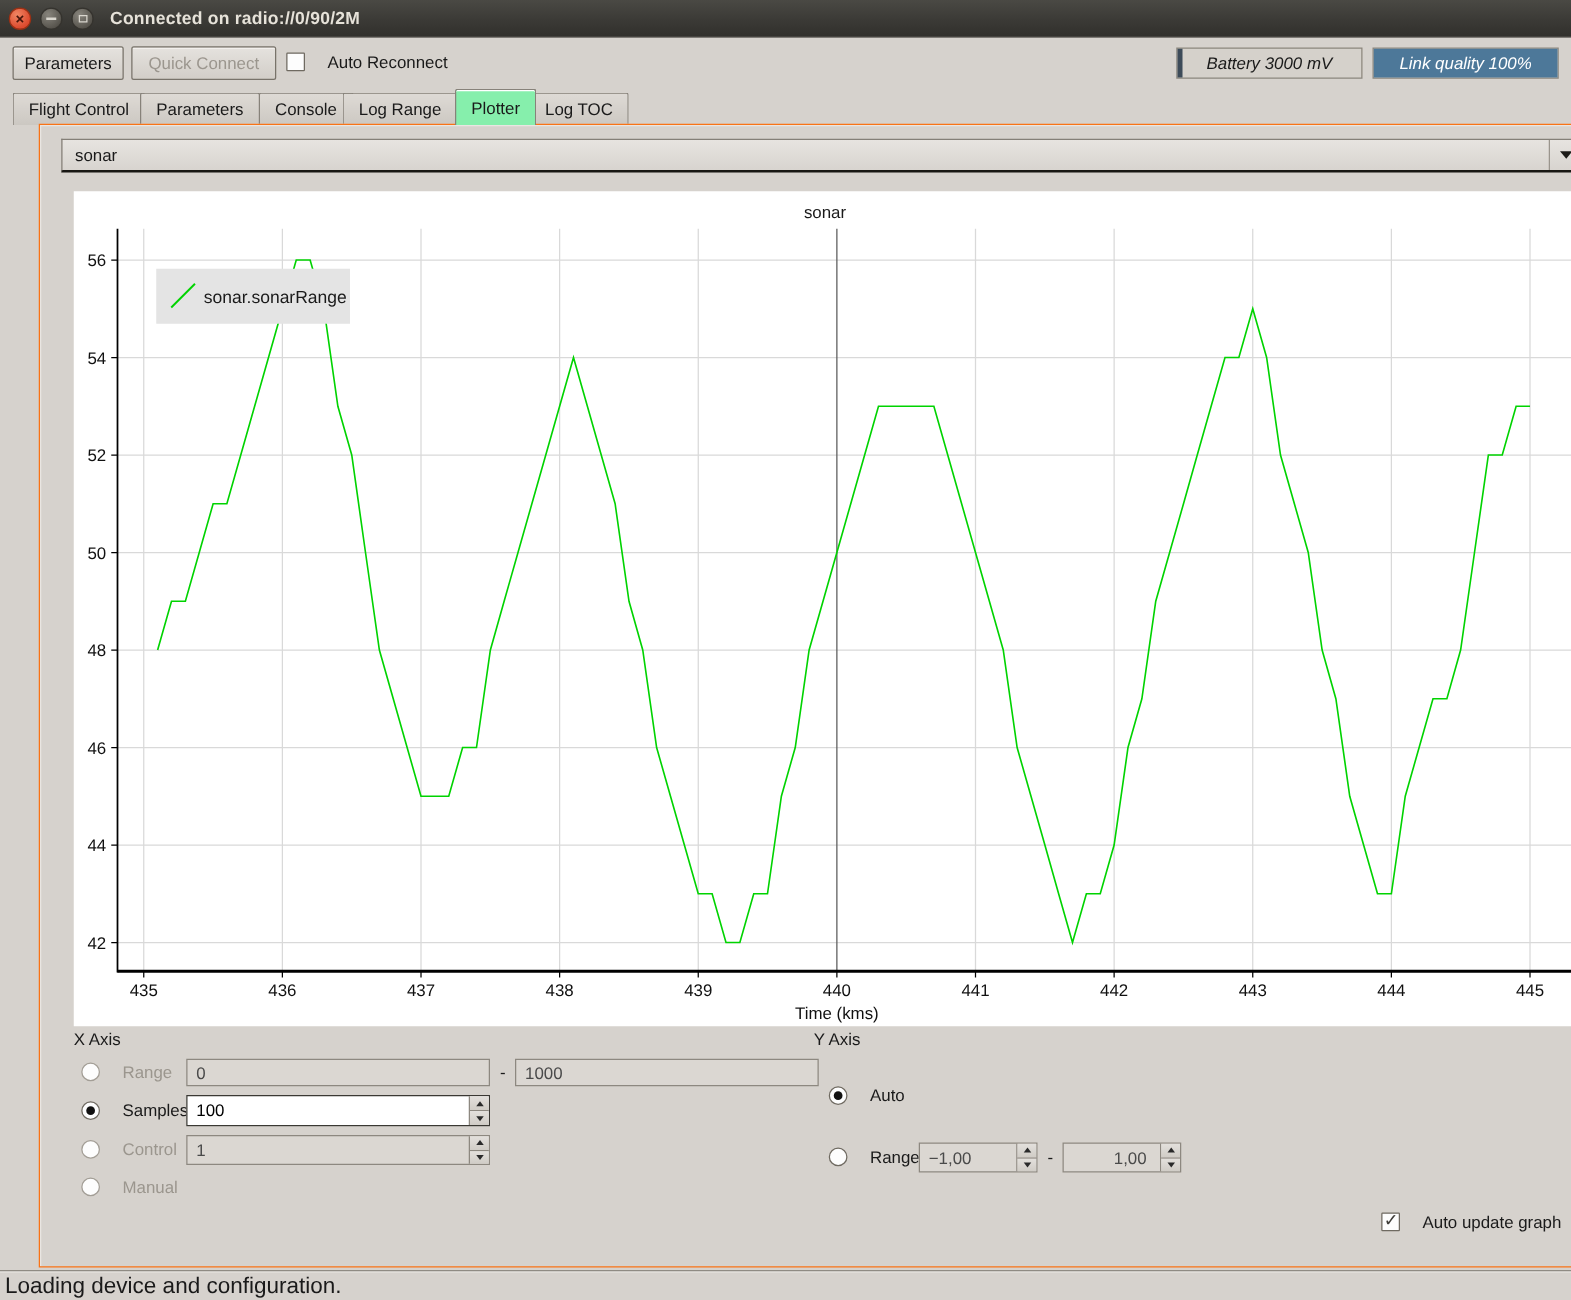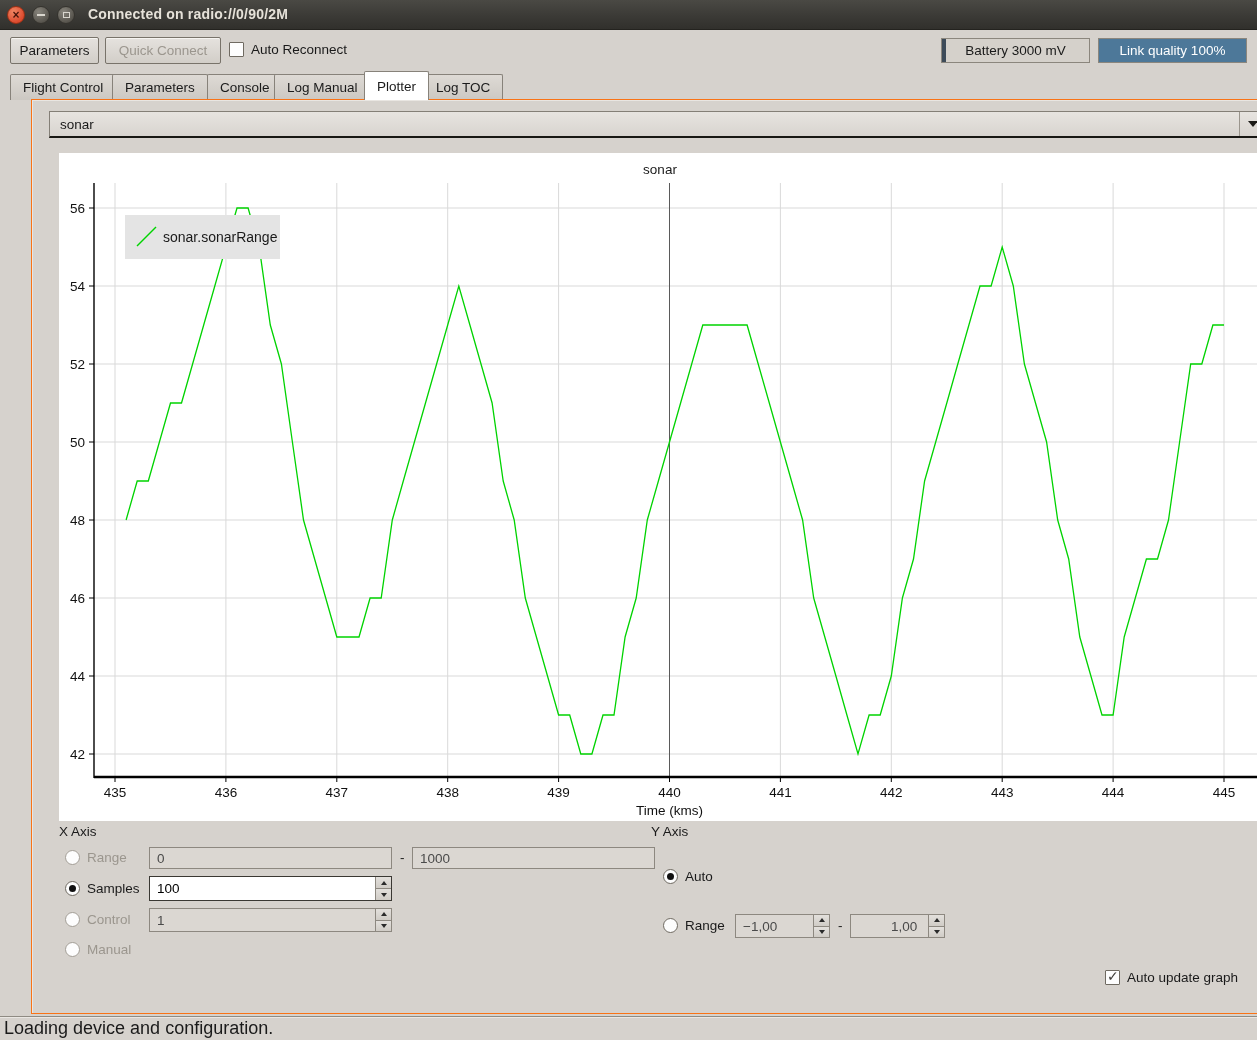--- a/index.html
+++ b/index.html
@@ -33,47 +33,47 @@
 
   
   .btn {
     position:absolute; height:27px; border:1px solid #78736a; border-radius:2px;
     background:linear-gradient(#e5e2de,#d2cec8);
     box-shadow:inset 0 1px 0 #f6f4f1;
     font-size:13.5px; display:flex; align-items:center; justify-content:center;
     color:#1a1a1a;
   }
   .btn.disabled { color:#9b968e; }
-  .checkrow { position:absolute; display:flex; align-items:center; gap:7px; }
+  .checkrow { position:absolute; display:flex; align-items:center; gap:18px; }
   .cbox {
     width:15px; height:15px; background:#fdfdfd; border:1px solid #6f6a61;
     border-radius:1px; position:relative;
   }
   .cbox.checked::after {
     content:"✓"; position:absolute; left:1px; top:-3px; font-size:14px; color:#3f3d39;
   }
   .pbar {
     position:absolute; height:25px; border:1px solid #8b867d; background:#d5d1cb;
     font-size:13.5px;
   }
   .pbar .fill { position:absolute; left:0; top:0; bottom:0; }
   .pbar .ptext {
-    position:absolute; inset:0; display:flex; align-items:center; justify-content:center;
+    position:absolute; inset:0; display:flex; align-items:center; justify-content:center;font-style:italic;
   }
 
   
   .tabbar { position:absolute; left:0; top:71px; width:1257px; height:29px; }
   .tab {
     position:absolute; top:3px; height:26px; padding:0 12px;
     border:1px solid #87827a; border-bottom:none; border-radius:2px 2px 0 0;
     background:linear-gradient(#dedad5,#ccc8c2);
     display:flex; align-items:center; font-size:13.5px;
   }
   .tab.active {
-    top:0; height:29px; background:#ffffff; z-index:5;
+    top:0; height:29px; background:#86efac; z-index:5;
     box-shadow:inset 0 1px 0 #ffffff;
   }
   .pane {
     position:absolute; left:3px; top:99px; width:1251px; height:915px;
     border:1px solid #f97316; background:#d6d2cd;
     box-shadow:inset 1px 1px 0 #e9e6e2;
     margin-left:28px;
   }
 
   
@@ -176,21 +176,21 @@
   </div>
   <div class="pbar" style="left:1098px; top:38px; width:149px;">
     <div class="fill" id="link-fill" style="width: 100%; background: rgb(77, 120, 153);"></div>
     <div class="ptext" id="link-text" style="color:#fff;">Link quality 100%</div>
   </div>
 
   <div class="tabbar">
     <div class="tab" style="left:10px;">Flight Control</div>
     <div class="tab" style="left:112px;">Parameters</div>
     <div class="tab" style="left:207px;">Console</div>
-    <div class="tab" style="left:274px;">Log Manual</div>
+    <div class="tab" style="left:274px;">Log Range</div>
     <div class="tab active" style="left:364px;">Plotter</div>
     <div class="tab" style="left:423px;">Log TOC</div>
   </div>
 
   <div class="pane">
 
     <div class="combo">
       <span>sonar</span>
       <div class="combo-arrow">
         <span class="tri-down"></span>

